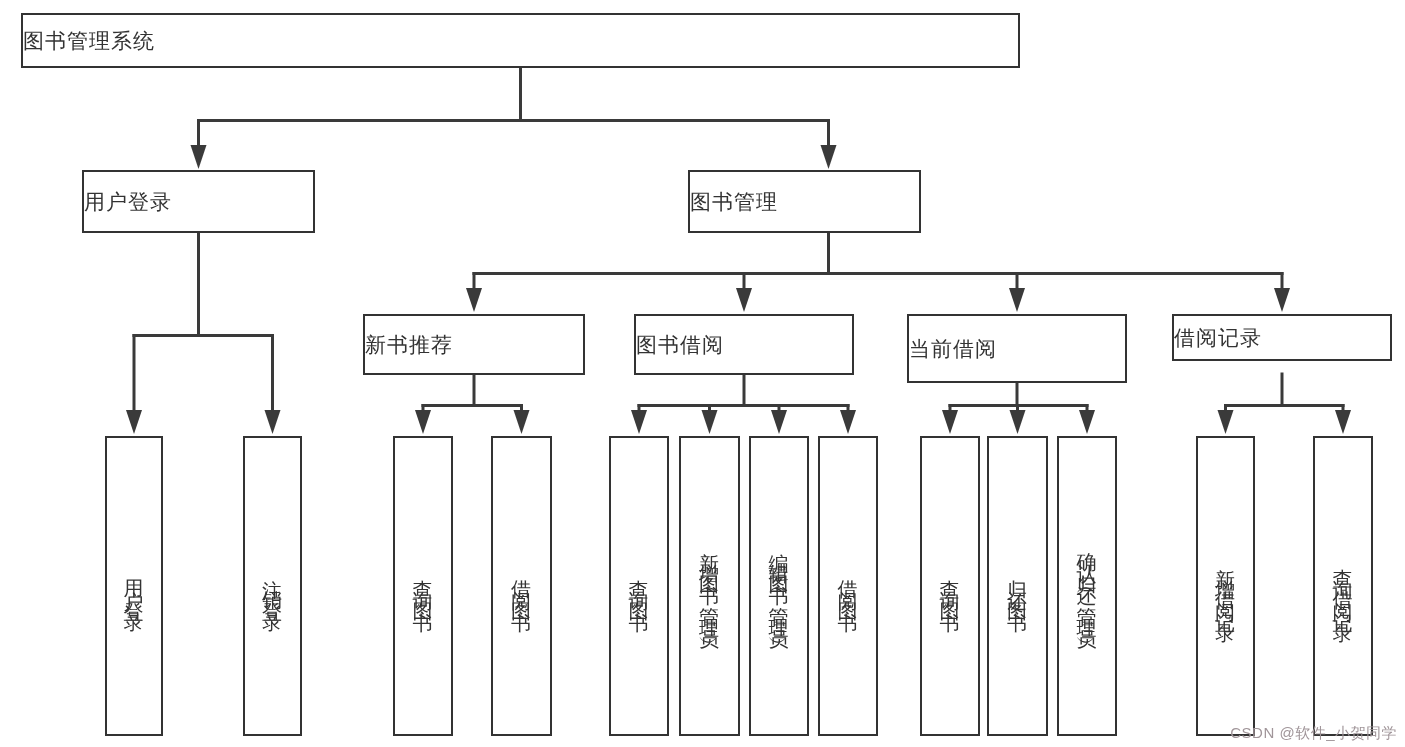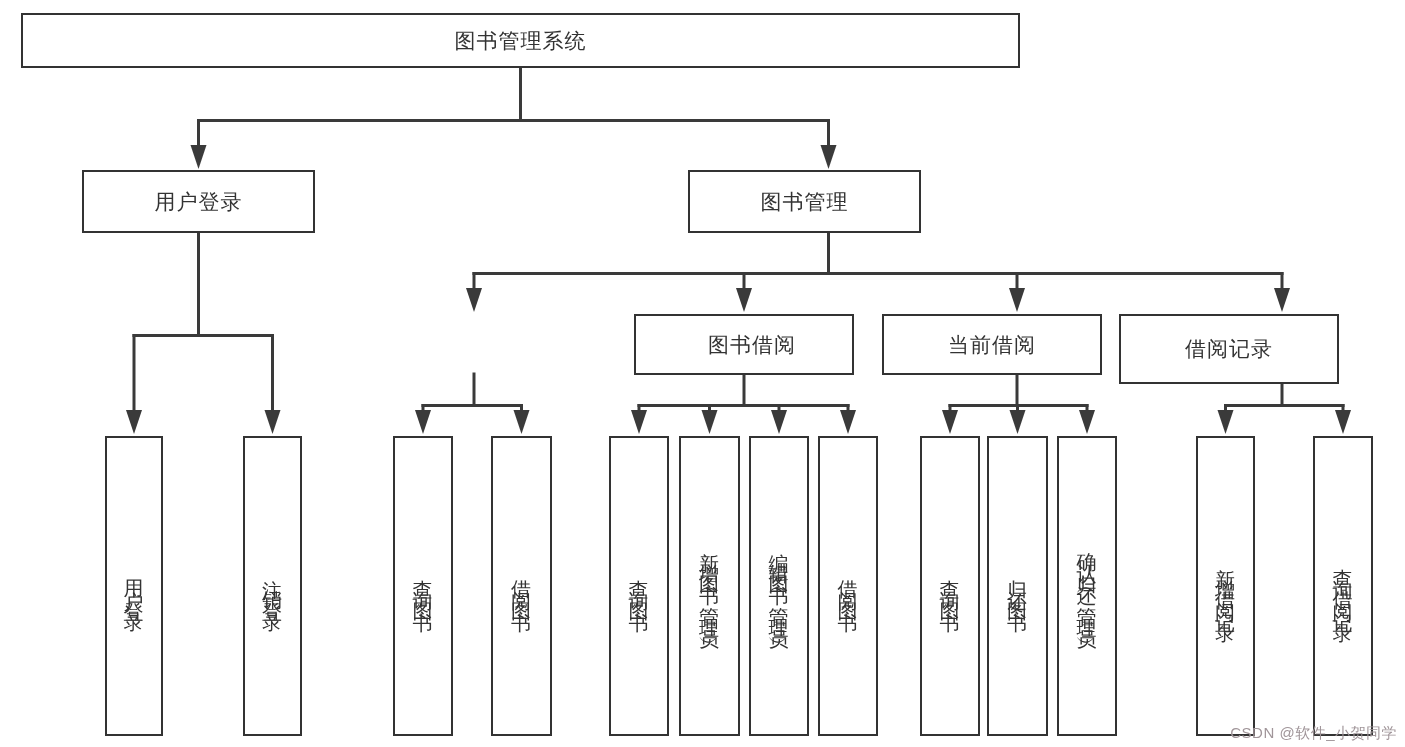--- a/index.html
+++ b/index.html
@@ -4,43 +4,43 @@
 <style>
   html,body { margin:0; padding:0; background:#ffffff; }
   #stage {
     position:relative; width:1405px; height:747px; background:#ffffff;
     font-family:"Liberation Sans","DejaVu Sans",sans-serif; overflow:hidden;
   }
   #connectors { position:absolute; left:0; top:0; width:1405px; height:747px; }
   .box {
     position:absolute; box-sizing:border-box;
     border:2.5px solid #333333; background:#ffffff; color:#333333;
-    display:flex; align-items:center; justify-content:center;
+    display:flex; align-items:center; justify-content:flex-start;
     font-size:21px; letter-spacing:1px; z-index:2; white-space:nowrap;
   }
   .vbox {
     position:absolute; box-sizing:border-box;
     border:2.5px solid #333333; background:#ffffff; color:#333333;
     display:flex; align-items:center; justify-content:center;
     top:436px; height:300px; font-size:20px; z-index:2;
   }
   .vbox .vtext {
     writing-mode:vertical-rl; text-orientation:mixed;
     letter-spacing:11px; line-height:1; white-space:nowrap;
   }
   
   .n-root   { left:21px;  top:13px;  width:999px; height:55px; }
   
   .n-login  { left:82px;  top:170px; width:233px; height:63px; }
   .n-mgmt   { left:688px; top:170px; width:233px; height:63px; }
   
   .n-rec    { left:363px;  top:314px; width:222px; height:61px; }
-  .n-borrow { left:634px;  top:314px; width:220px; height:61px;padding-left:16px; }
-  .n-cur    { left:882px;  top:314px; width:220px; height:61px; }
-  .n-recd   { left:1119px; top:314px; width:220px; height:70px; }
+  .n-borrow { left:634px;  top:314px; width:220px; height:61px; }
+  .n-cur    { left:907px;  top:314px; width:220px; height:69px; }
+  .n-recd   { left:1172px; top:314px; width:220px; height:47px; }
   
   .lf-login   { left:105px;  width:58px; }
   .lf-logout  { left:243px;  width:59px; }
   .lf-qa      { left:393px;  width:60px; }
   .lf-ba      { left:491px;  width:61px; }
   .lf-qb      { left:609px;  width:60px; }
   .lf-add     { left:679px;  width:61px; }
   .lf-edit    { left:749px;  width:60px; }
   .lf-bb      { left:818px;  width:60px; }
   .lf-qc      { left:920px;  width:60px; }
@@ -135,20 +135,23 @@
     <span>图书管理系统</span>
   </div>
 
   <div class="box n-login">
     <span>用户登录</span>
   </div>
   <div class="box n-mgmt">
     <span>图书管理</span>
   </div>
 
+  <div class="box n-rec">
+    <span>新书推荐</span>
+  </div>
   <div class="box n-borrow">
     <span>图书借阅</span>
   </div>
   <div class="box n-cur">
     <span>当前借阅</span>
   </div>
   <div class="box n-recd">
     <span>借阅记录</span>
   </div>
 

